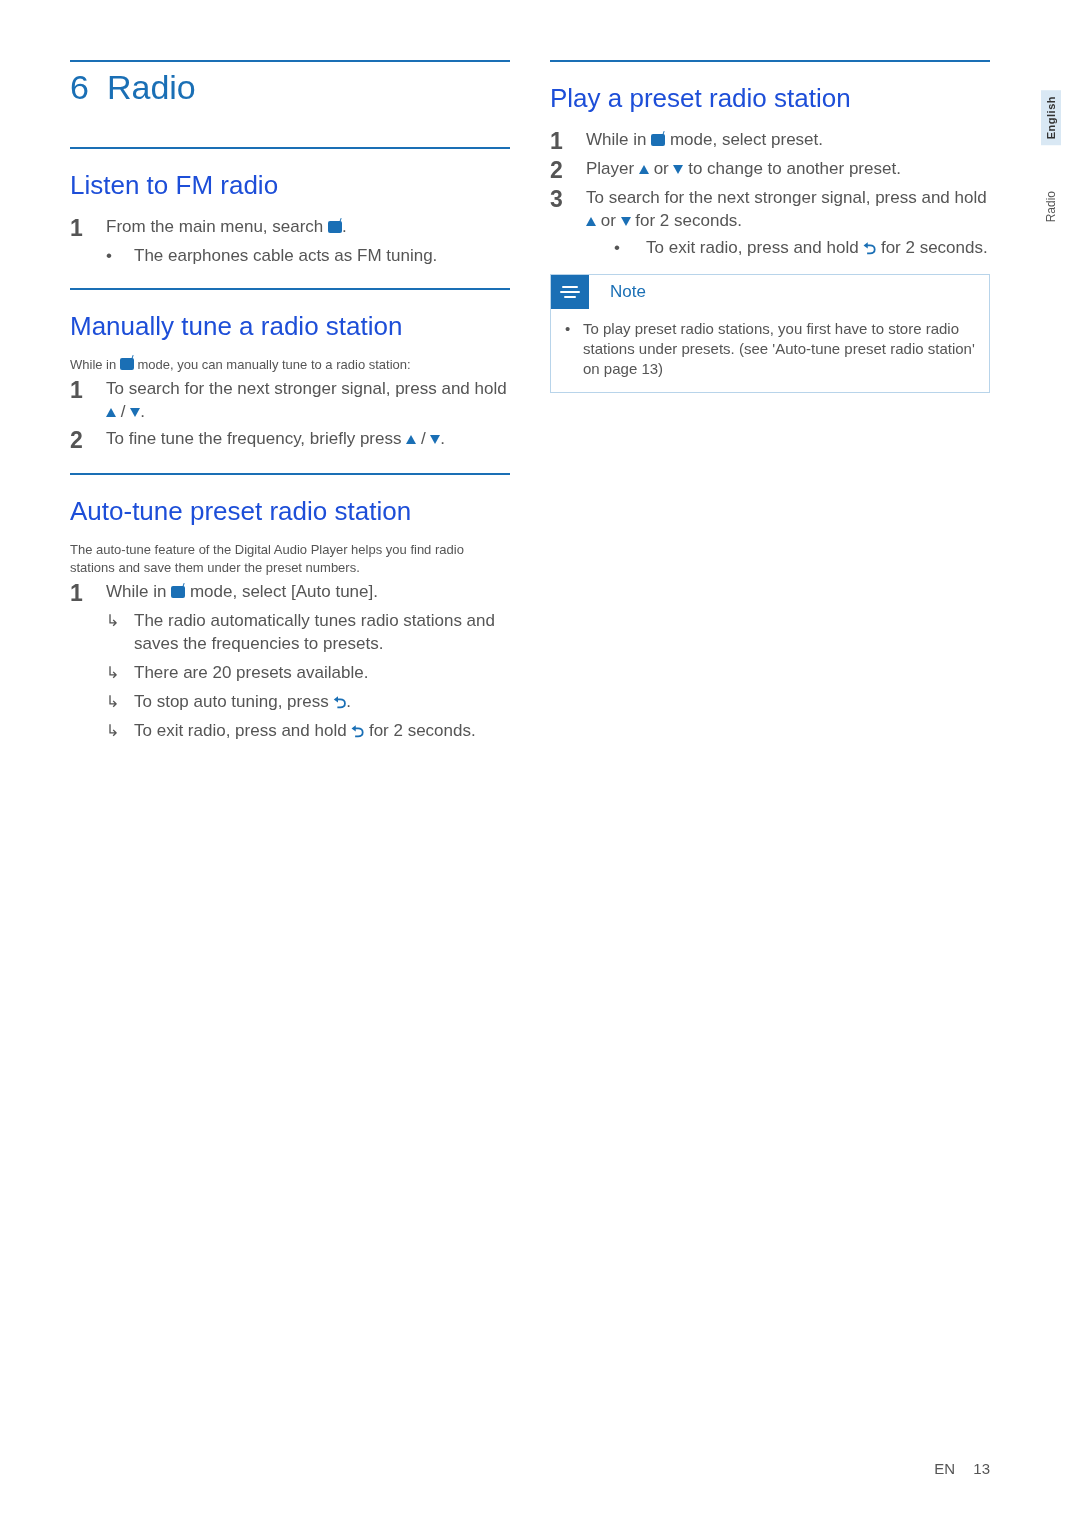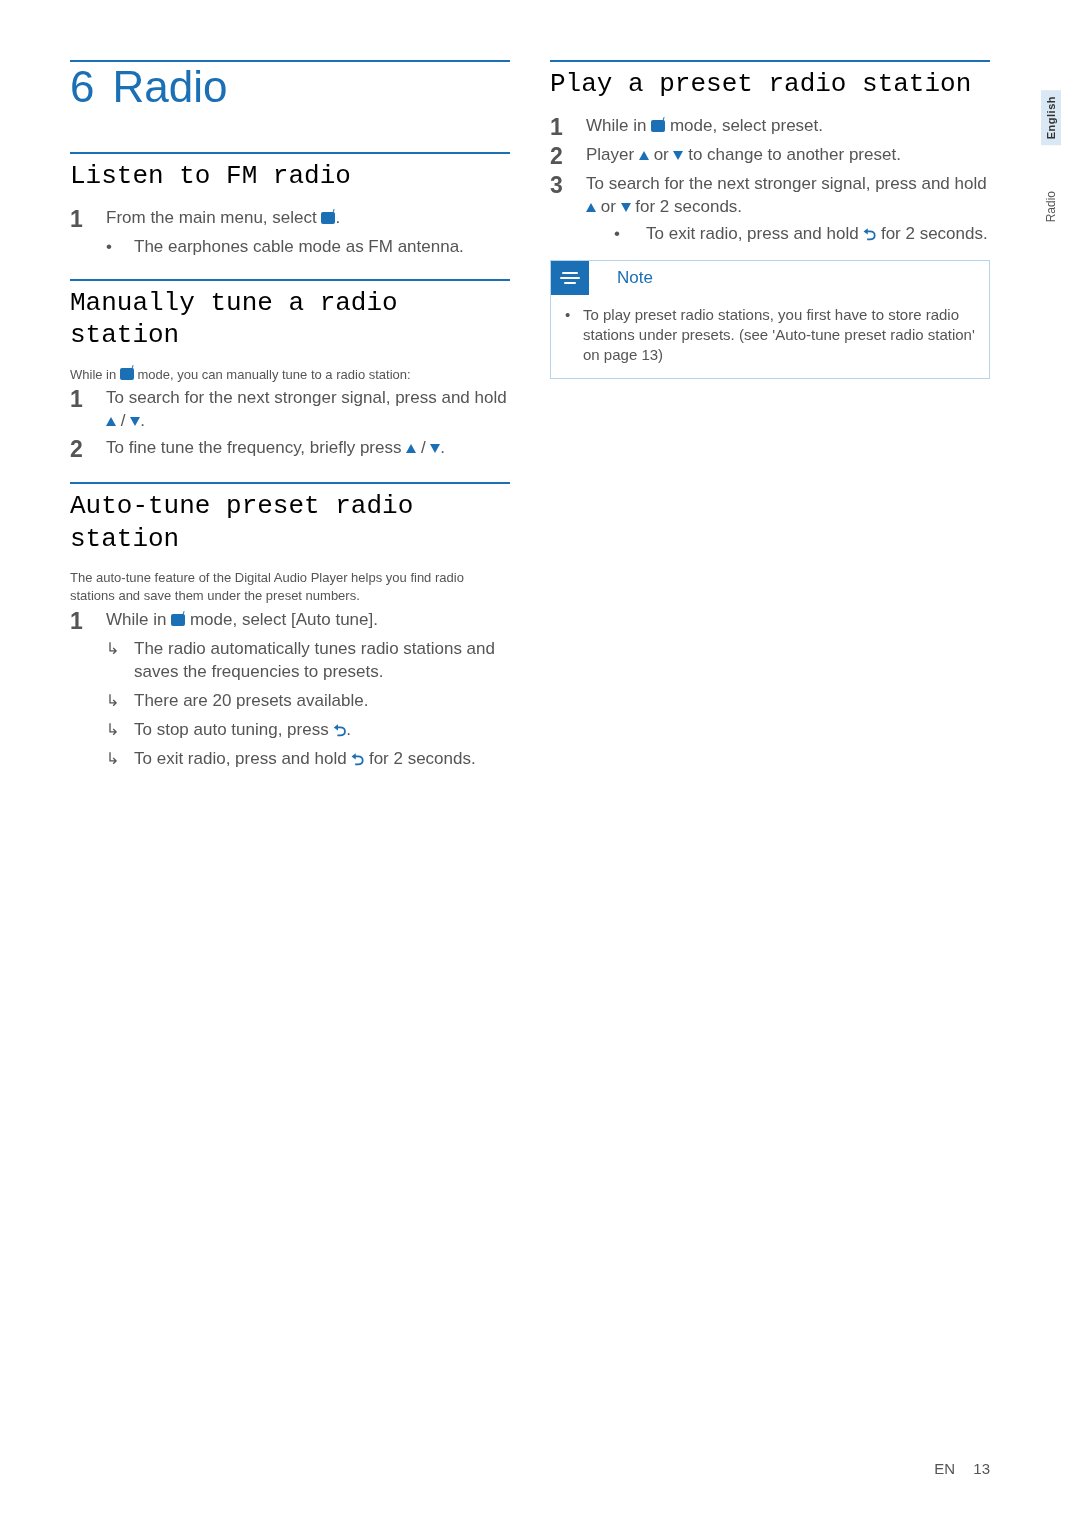--- a/index.html
+++ b/index.html
@@ -14,42 +14,42 @@
     .page {
       display: flex;
       padding: 60px 50px 40px 70px;
       gap: 40px;
     }
     .col {
       flex: 1;
       max-width: 440px;
     }
     .chapter-title {
-      font-size: 44px;
+      font-size: 34px;
       color: #1a6fb5;
       font-weight: normal;
       margin-bottom: 40px;
       border-top: 2px solid #1a6fb5;
+      padding-top: 6px;
     }
     .chapter-num {
       font-weight: normal;
       margin-right: 18px;
     }
     .section {
       margin-bottom: 20px;
     }
     .section-title {
       font-size: 26px;
-      color: #000000;
+      color: #1d4ed8;
       font-weight: normal;
       border-top: 2px solid #1a6fb5;
-      padding-top: 6px;
+      padding-top: 20px;
       padding-bottom: 14px;
       line-height: 1.25;
-      font-family: Liberation Mono, monospace;
     }
     .body-text {
       font-size: 13px;
       color: #555;
       line-height: 1.35;
       margin-bottom: 4px;
     }
     .numlist {
       list-style: none;
       padding: 0;
@@ -194,21 +194,21 @@
       height: 2px;
       background: #fff;
       border-radius: 1px;
     }
     .note-icon span:nth-child(1) { width: 16px; }
     .note-icon span:nth-child(2) { width: 20px; }
     .note-icon span:nth-child(3) { width: 12px; }
     .note-label {
       color: #1a6fb5;
       font-size: 17px;
-      padding-left: 28px;
+      padding-left: 21px;
     }
     .note-body {
       padding: 10px 14px 12px 14px;
       display: flex;
       font-size: 15px;
       line-height: 1.35;
     }
     .note-body .dot { width: 18px; flex-shrink: 0; }
     .side-tabs {
       position: absolute;
@@ -257,28 +257,28 @@
     <h1 class="chapter-title">
       <span class="chapter-num">6</span><span>Radio</span>
     </h1>
 
     <div class="section">
       <h2 class="section-title">Listen to FM radio</h2>
       <ol class="numlist">
         <li>
           <span class="num">1</span>
           <span class="txt">
-            <span>From the main menu, select </span><span class="icon-radio"></span><span>.</span>
+            <span>From the main menu, search </span><span class="icon-radio"></span><span>.</span>
           </span>
         </li>
       </ol>
       <ul class="bullets">
         <li>
             <span class="dot">•</span>
-          <span>The earphones cable mode as FM antenna.</span>
+          <span>The earphones cable acts as FM tuning.</span>
           </li>
       </ul>
     </div>
 
     <div class="section">
       <h2 class="section-title">Manually tune a radio station</h2>
       <p class="body-text">
         <span>While in </span><span class="icon-radio"></span><span> mode, you can manually tune to a radio station:</span>
       </p>
       <ol class="numlist">

